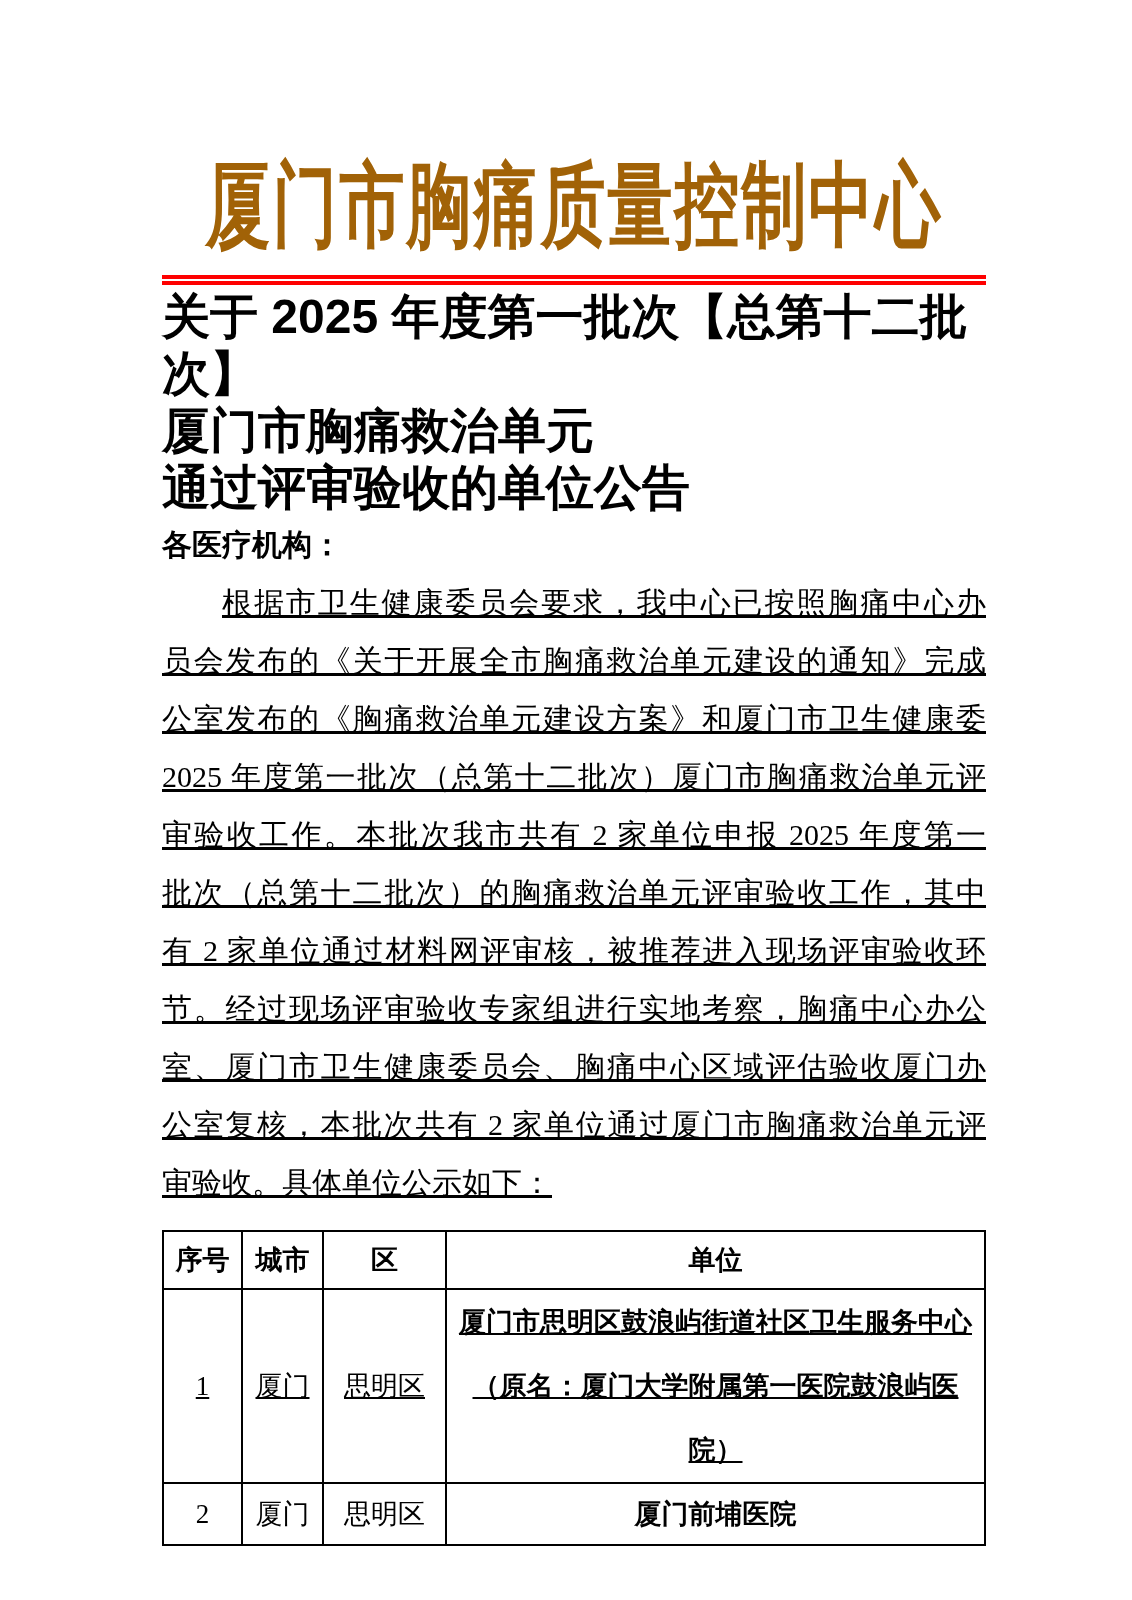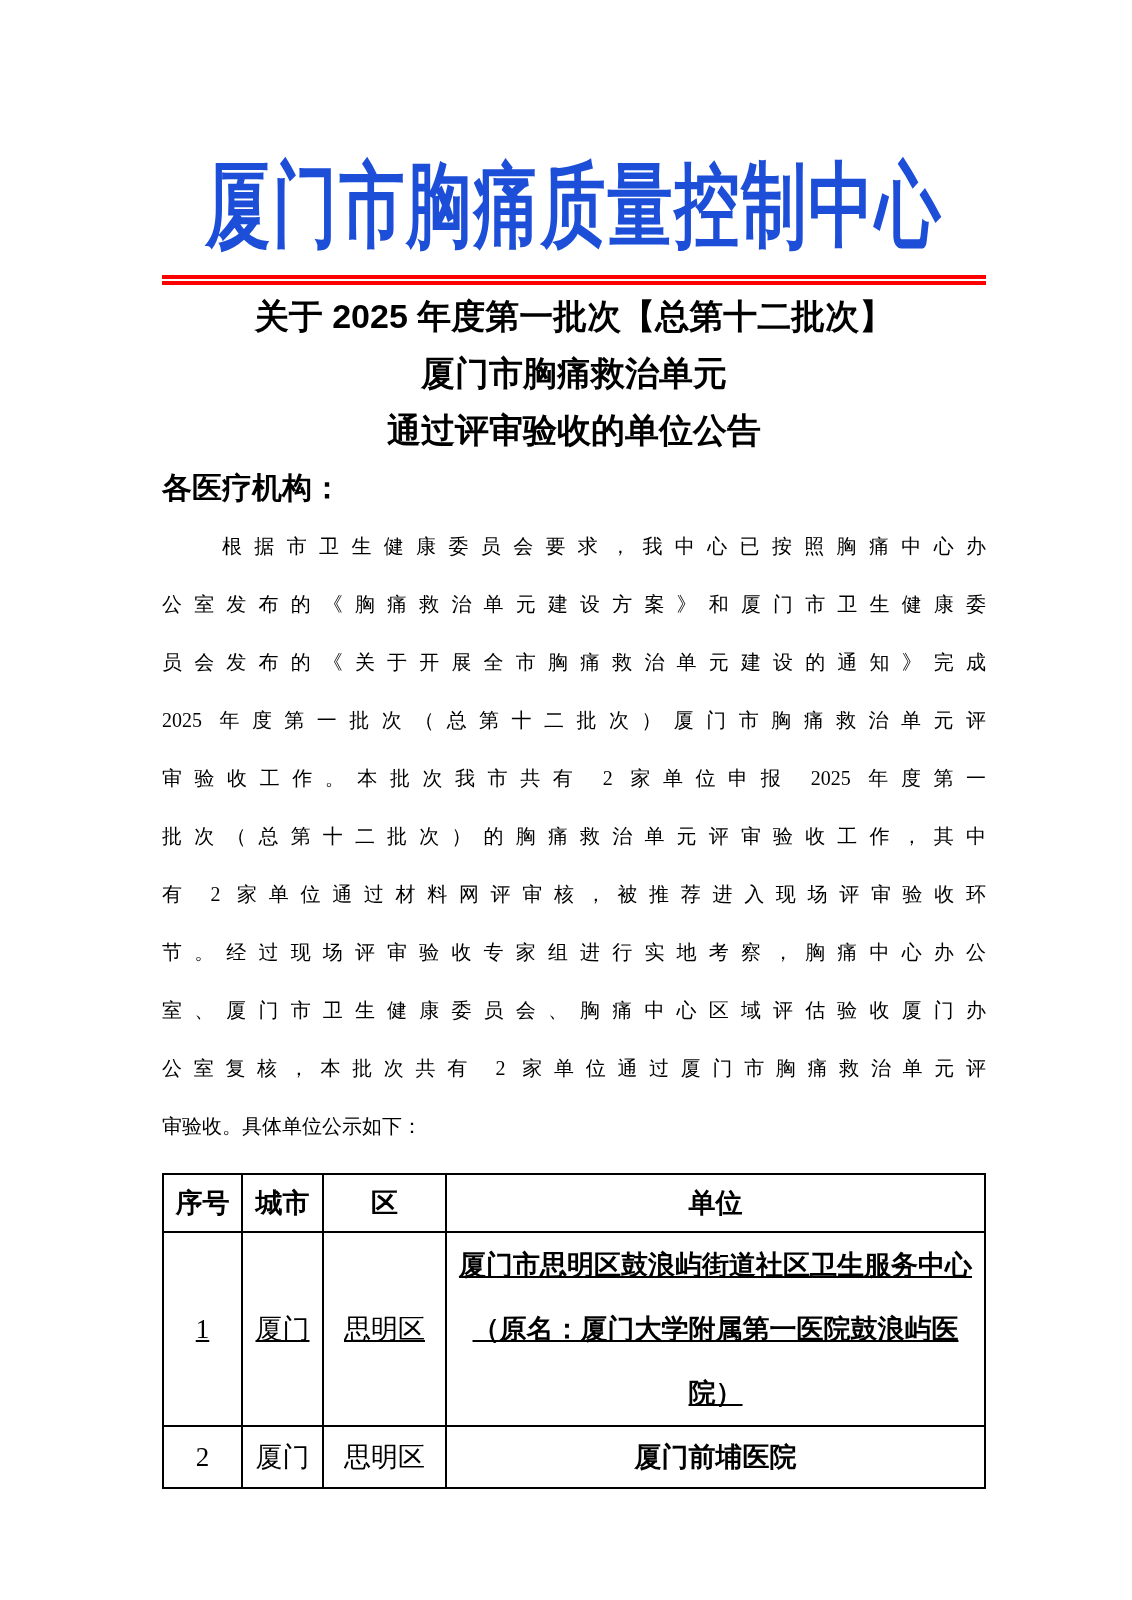--- a/index.html
+++ b/index.html
@@ -17,58 +17,59 @@
   }
   .content {
     margin: 0 146px 0 162px; 
   }
 
   
   .org-title {
     margin-top: 156px;
     height: 100px; line-height: 100px;
     text-align: center;
-    color: #1d4ed8;
+    color: #a16207;
     font-weight: bold;
     font-size: 65px;
     letter-spacing: 2px;
   }
   .org-title .stretch {
     display: inline-block;
     transform: scaleY(1.42);
     transform-origin: center;
     white-space: nowrap;
   }
   .red-rule { margin-top: 19px; }
   .red-rule .bar-thick { height: 4px; background: #fe0000; }
   .red-rule .bar-gap   { height: 2px; background: #fff; }
   .red-rule .bar-thin  { height: 4px; background: #fe0000; }
 
   
   .doc-title {
     margin-top: 3px;
-    text-align: center;
+    text-align: left;
     font-family: "Liberation Sans", "DejaVu Sans", sans-serif;
     font-weight: 900;
-    font-size: 34px;
+    font-size: 48px;
     line-height: 57px;
   }
 
   
   .salutation {
     font-size: 30px;
     line-height: 58px;
     text-align: left;
     font-weight: bold;
   }
   .body-line {
-    font-size: 20px;
+    font-size: 30px;
     line-height: 58px;
     text-align: justify;
     text-align-last: justify;
+    text-decoration: underline;
   }
   .body-line.indent { text-indent: 60px; }
   .body-line.last   { text-align-last: left; }
 
   
   table.units {
     margin-top: 18px;
     width: 100%;
     border-collapse: collapse;
     table-layout: fixed;
@@ -118,22 +119,22 @@
     <div class="doc-title">
       <div>关于 2025 年度第一批次【总第十二批次】</div>
       <div>厦门市胸痛救治单元</div>
       <div>通过评审验收的单位公告</div>
     </div>
 
     <div class="salutation">各医疗机构：</div>
 
     <div>
       <div class="body-line indent">根据市卫生健康委员会要求，我中心已按照胸痛中心办</div>
+      <div class="body-line">员会发布的《关于开展全市胸痛救治单元建设的通知》完成</div>
       <div class="body-line">公室发布的《胸痛救治单元建设方案》和厦门市卫生健康委</div>
-      <div class="body-line">员会发布的《关于开展全市胸痛救治单元建设的通知》完成</div>
       <div class="body-line">2025 年度第一批次（总第十二批次）厦门市胸痛救治单元评</div>
       <div class="body-line">审验收工作。本批次我市共有 2 家单位申报 2025 年度第一</div>
       <div class="body-line">批次（总第十二批次）的胸痛救治单元评审验收工作，其中</div>
       <div class="body-line">有 2 家单位通过材料网评审核，被推荐进入现场评审验收环</div>
       <div class="body-line">节。经过现场评审验收专家组进行实地考察，胸痛中心办公</div>
       <div class="body-line">室、厦门市卫生健康委员会、胸痛中心区域评估验收厦门办</div>
       <div class="body-line">公室复核，本批次共有 2 家单位通过厦门市胸痛救治单元评</div>
       <div class="body-line last">审验收。具体单位公示如下：</div>
     </div>
 

